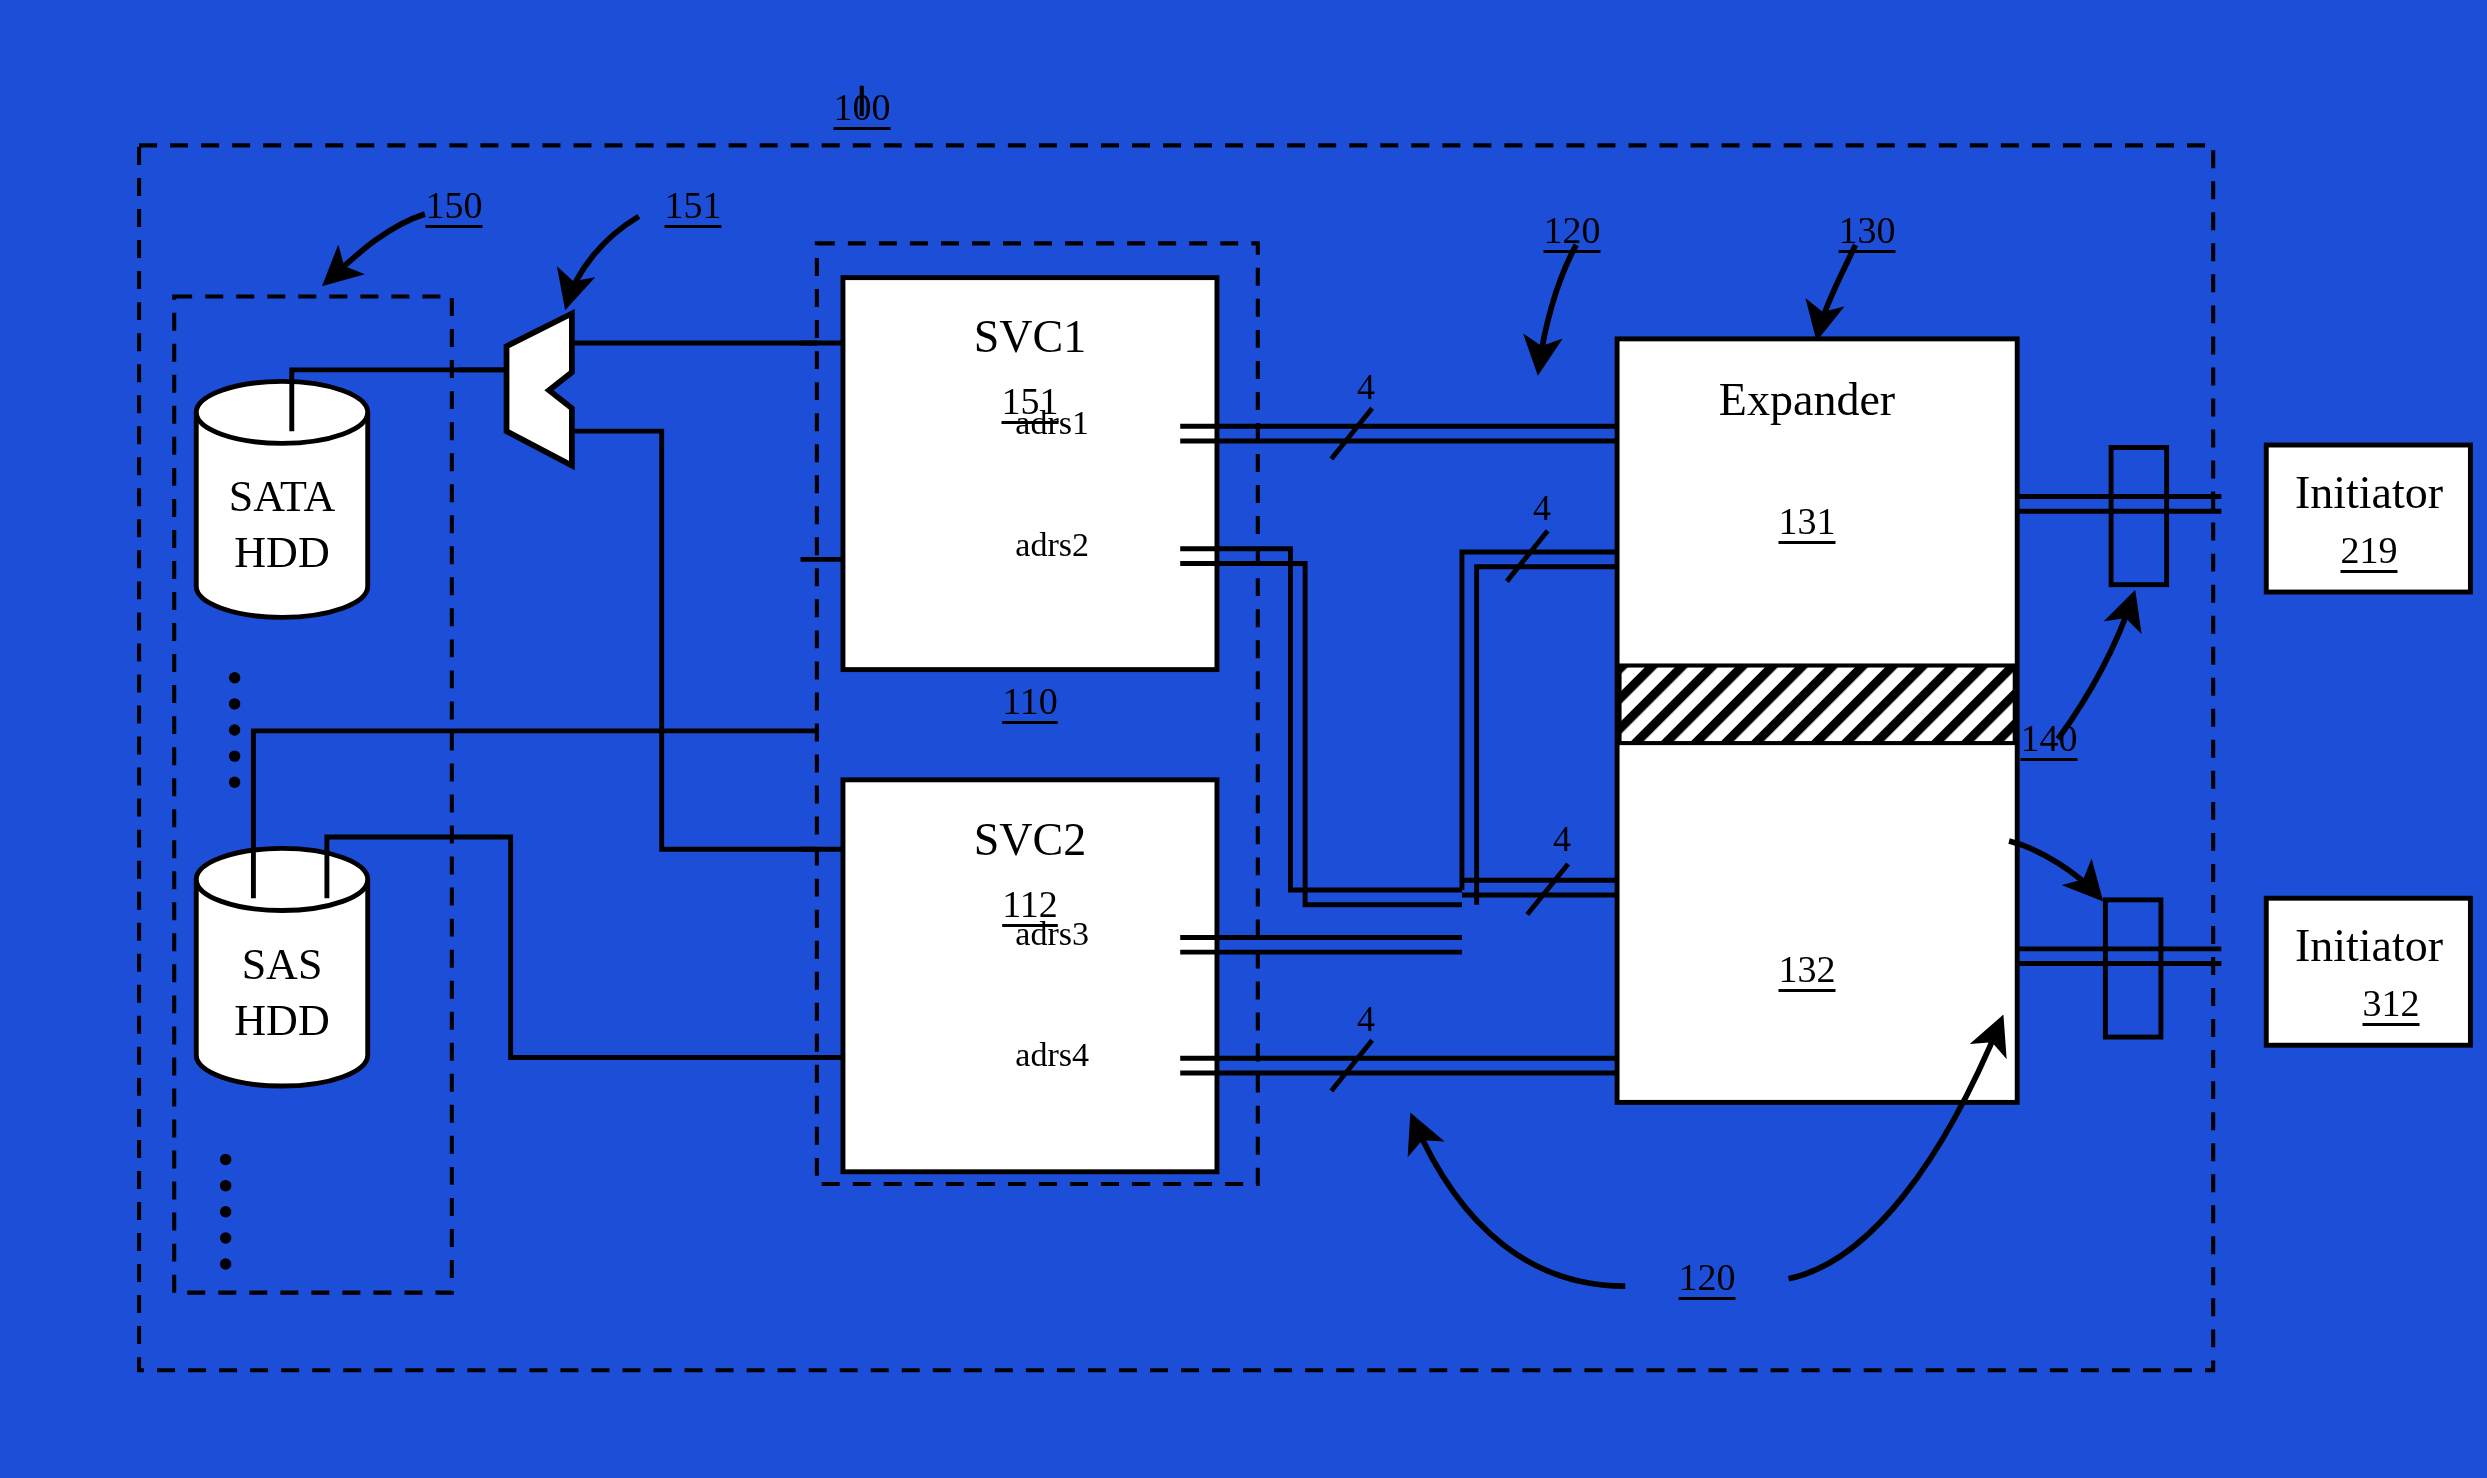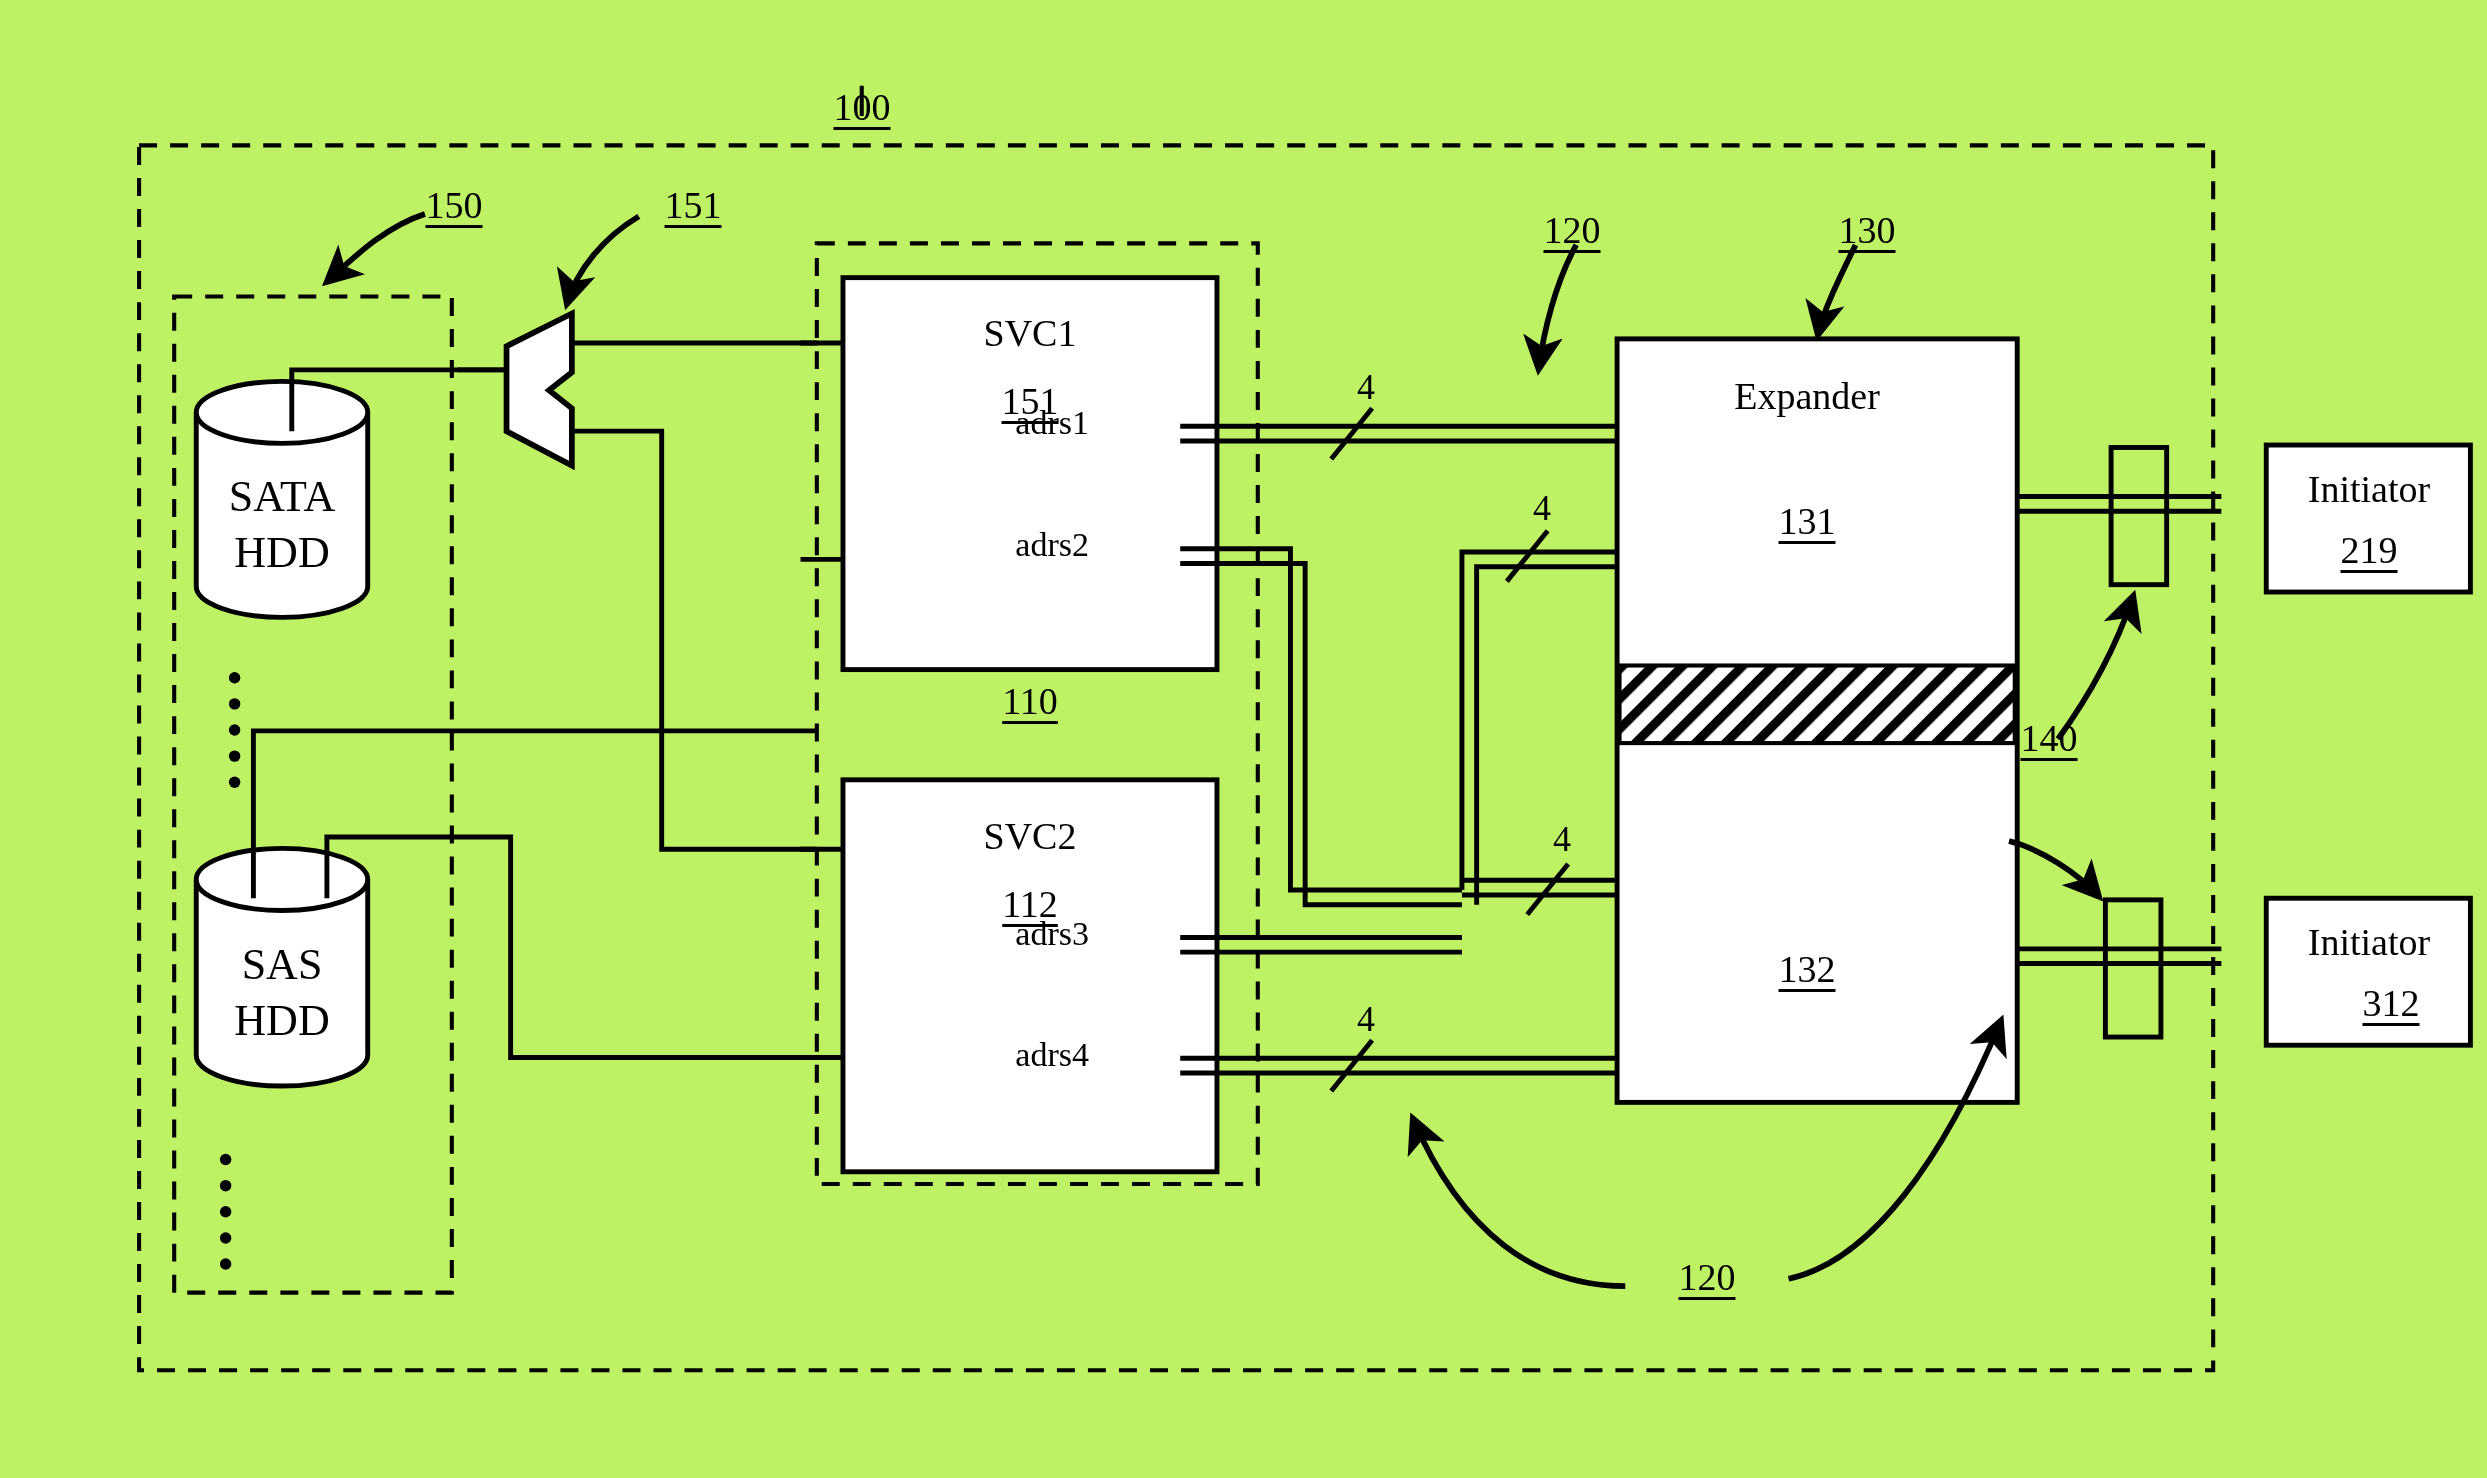--- a/index.html
+++ b/index.html
@@ -11,42 +11,42 @@
     width: 2487px;
     height: 1478px;
     font-family: "Liberation Serif", "DejaVu Serif", serif;
     color: #000000;
     overflow: hidden;
   }
   #canvas {
     position: relative;
     width: 2487px;
     height: 1478px;
-    background: #bef264;
+    background: #1d4ed8;
   }
   #canvas > svg {
     position: absolute;
     left: 0;
     top: 0;
   }
   .lbl {
     position: absolute;
     white-space: nowrap;
     line-height: 1;
     font-family: "Liberation Serif", "DejaVu Serif", serif;
     color: #000;
   }
   .ref {
     font-size: 38px;
     text-decoration: underline;
     text-underline-offset: 7.4px;
     text-decoration-thickness: 3.3px;
   }
   .boxname {
-    font-size: 38px;
+    font-size: 46px;
   }
   .hddlbl {
     font-size: 44px;
     text-align: center;
   }
   .portlbl {
     font-size: 34px;
   }
   .buswidth {
     font-size: 36px;

